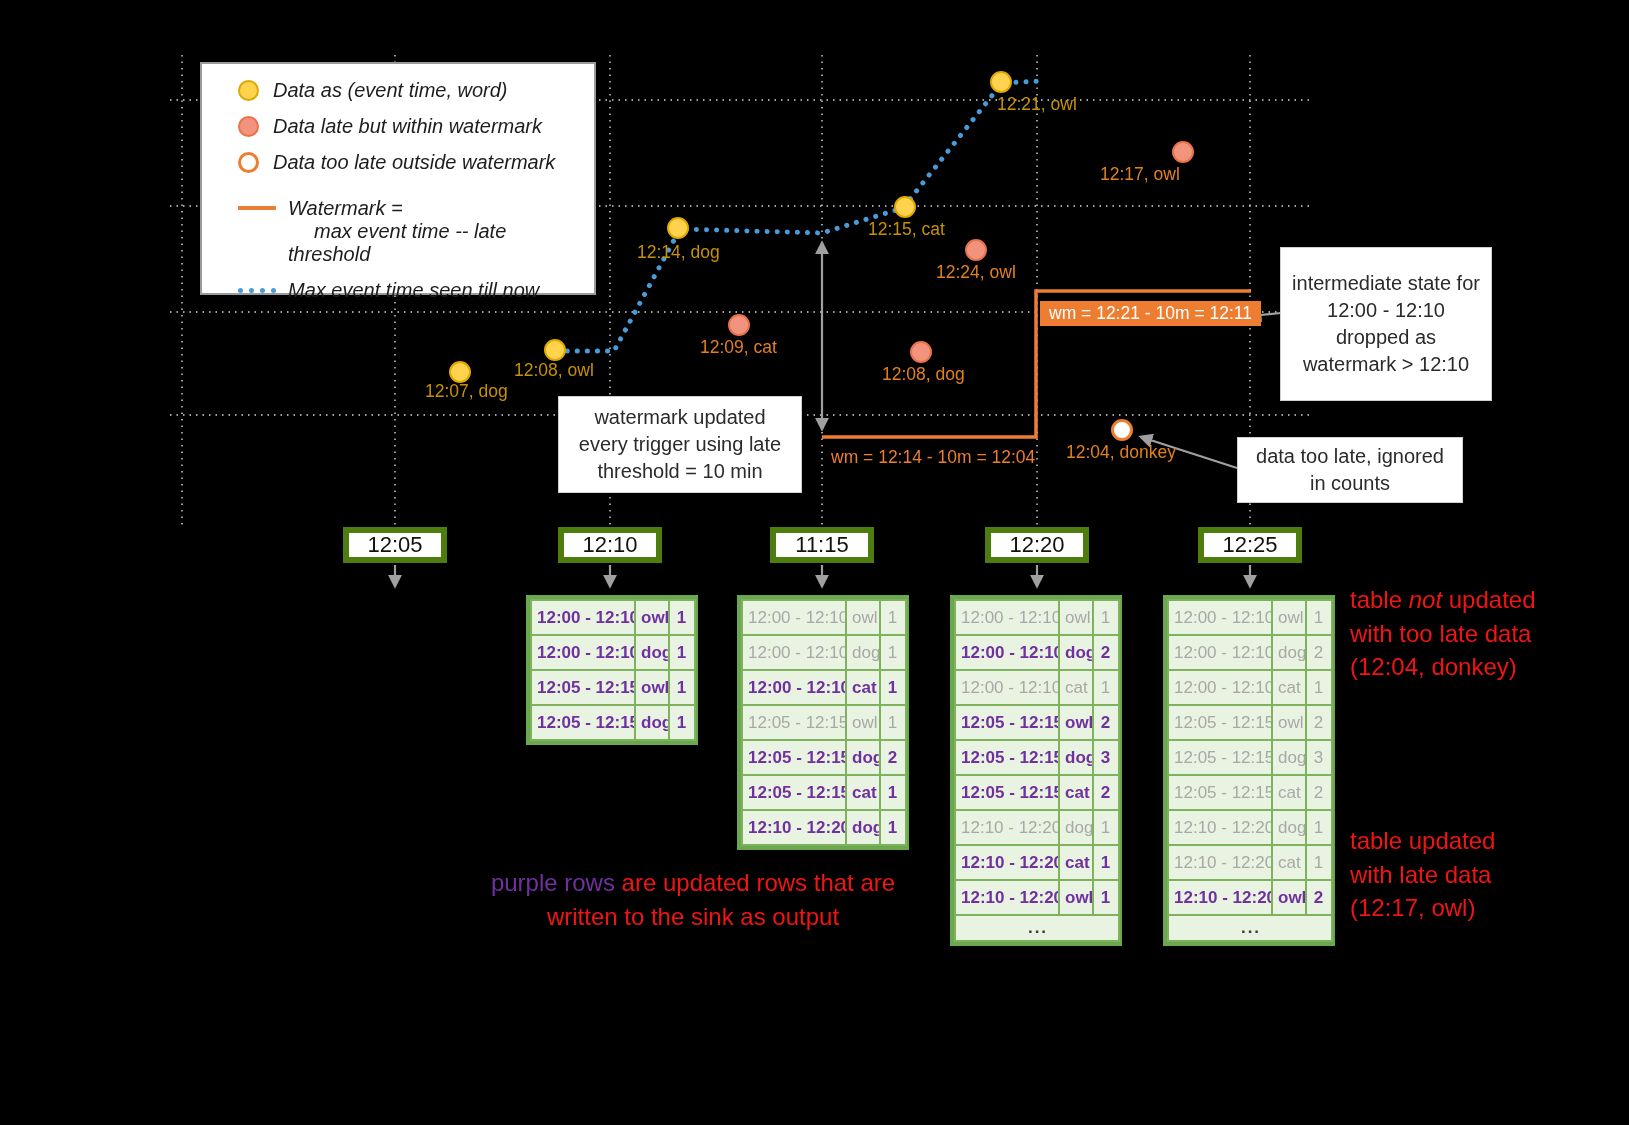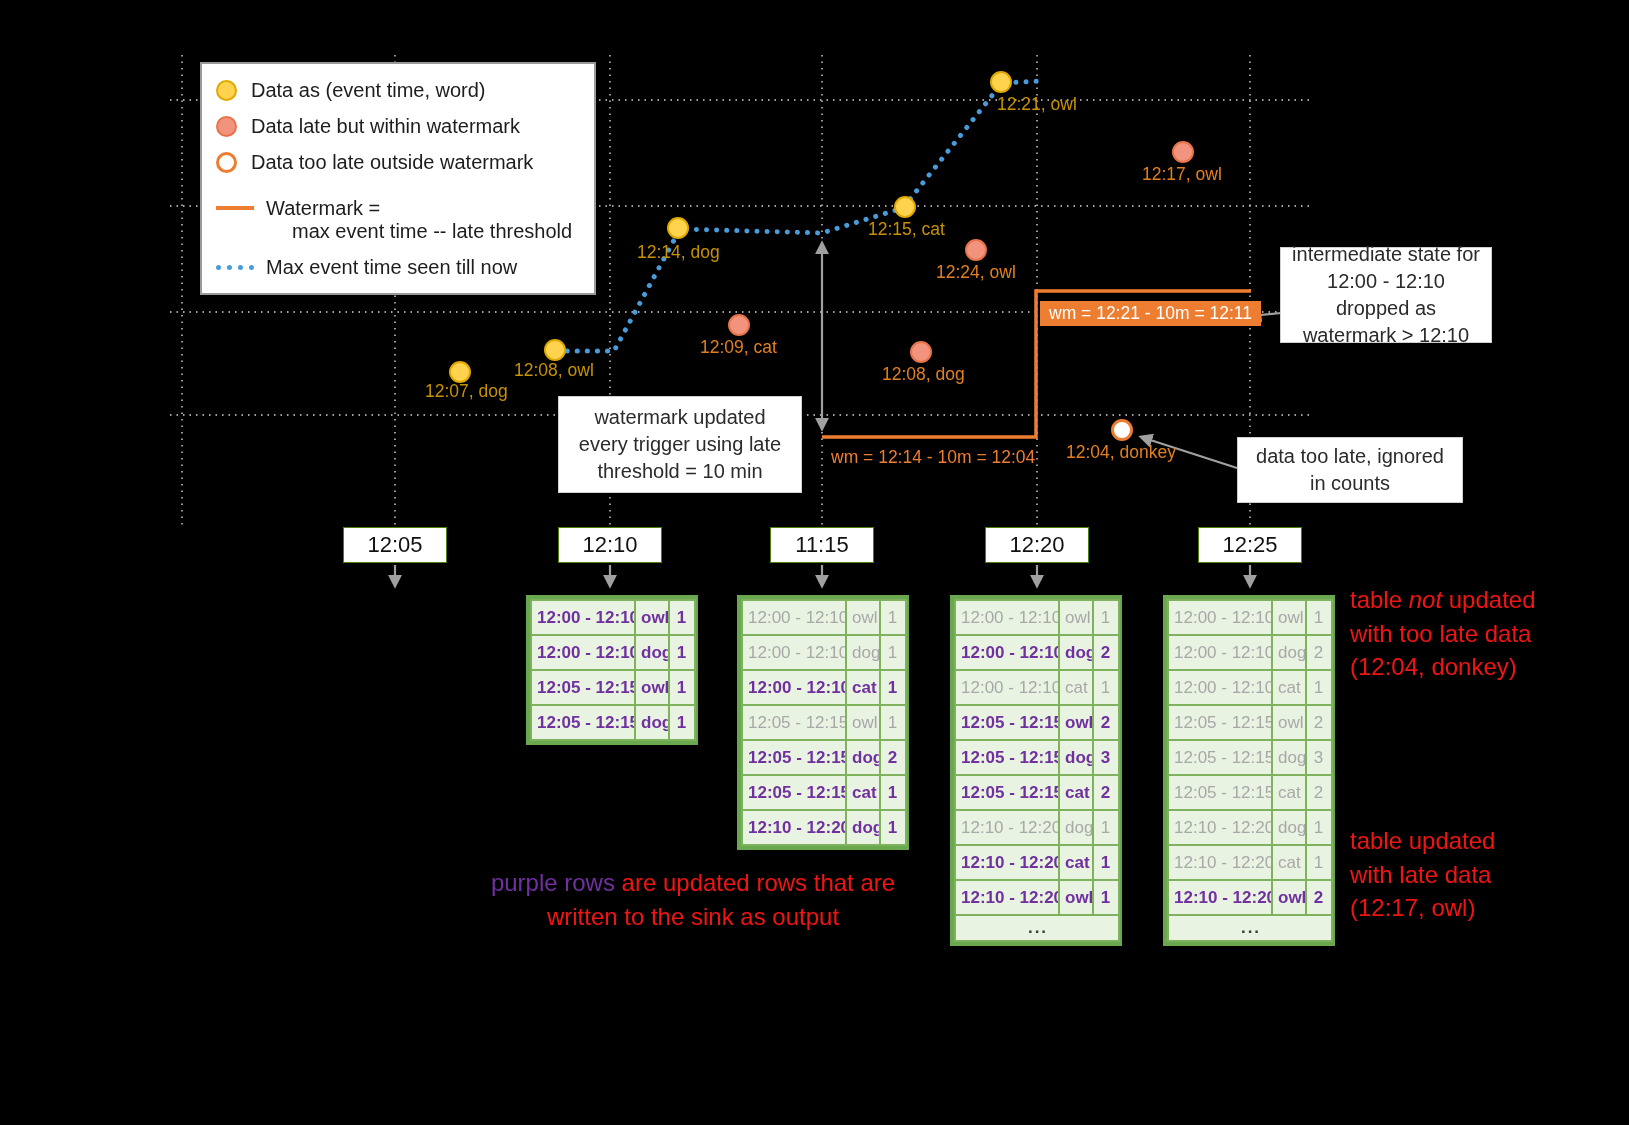--- a/index.html
+++ b/index.html
@@ -6,21 +6,21 @@
   .stage {
     position:relative; width:1629px; height:1125px; background:#000;
     font-family:"Liberation Sans", sans-serif; overflow:hidden;
   }
   .stage > svg { position:absolute; left:0; top:0; }
 
   
   .legend {
     position:absolute; left:200px; top:62px; width:396px; height:233px;
     background:#fff; border:2px solid #9a9a9a; box-sizing:border-box;
-    padding:15px 0 0 14px; color:#1d1d1d; font-size:20px;
+    padding:15px 0 0 36px; color:#1d1d1d; font-size:20px;font-style:italic;
   }
   .lg-row { display:flex; align-items:center; margin-bottom:13px; }
   .lg-row.top { align-items:flex-start; }
   .lg-dot { width:21px; height:21px; border-radius:50%; margin-right:14px; box-sizing:border-box; flex:0 0 auto; }
   .dot-on   { background:#FFD34D; border:2px solid #DFA900; }
   .dot-late { background:#F2937E; border:2px solid #E8734A; }
   .dot-toolate { background:#fff; border:3px solid #ED7D31; }
   .lg-line { width:38px; margin-right:12px; flex:0 0 auto; }
   .line-blue   { border-top:5px dotted #4A9BD9; }
   .line-orange { border-top:4px solid #ED7D31; margin-top:9px; }
@@ -45,21 +45,21 @@
   .callout {
     position:absolute; background:#fff; color:#2b2b2b; font-size:20px; line-height:1.35;
     text-align:center; display:flex; align-items:center; justify-content:center;
     padding:8px 10px; box-sizing:border-box; border:1px solid #cfcfcf;
   }
 
   
   .tick {
     position:absolute; top:527px; width:104px; height:36px; background:#fff; color:#111;
     font-size:22px; display:flex; align-items:center; justify-content:center;
-    border:1px solid #4d7c0f; box-sizing:border-box;
+    border:6px solid #4d7c0f; box-sizing:border-box;
   }
 
   
   .rtable {
     position:absolute; width:172px; border:4px solid #6AA84F; background:#E9F3E1;
     box-sizing:border-box;
   }
   .rtable table { width:100%; border-collapse:collapse; table-layout:fixed; }
   .rtable col.cw { width:104px; } .rtable col.ck { width:34px; } .rtable col.cc { width:26px; }
   .rtable td {
@@ -157,30 +157,30 @@
   <div class="pt-label on" style="left:868px;top:219px">12:15, cat</div>
   <div class="pt-label on" style="left:997px;top:94px">12:21, owl</div>
 
   <div class="pt late" style="left:728px;top:314px"></div>
   <div class="pt late" style="left:910px;top:341px"></div>
   <div class="pt late" style="left:965px;top:239px"></div>
   <div class="pt late" style="left:1172px;top:141px"></div>
   <div class="pt-label late" style="left:700px;top:337px">12:09, cat</div>
   <div class="pt-label late" style="left:882px;top:364px">12:08, dog</div>
   <div class="pt-label late" style="left:936px;top:262px">12:24, owl</div>
-  <div class="pt-label late" style="left:1142px;top:164px">12:17, owl</div>
+  <div class="pt-label late" style="left:1100px;top:164px">12:17, owl</div>
 
   <div class="pt toolate" style="left:1111px;top:419px"></div>
   <div class="pt-label late" style="left:1066px;top:442px">12:04, donkey</div>
 
   <div class="wm1">wm = 12:14 - 10m = 12:04</div>
   <div class="wm2">wm = 12:21 - 10m = 12:11</div>
 
   <div class="callout" style="left:558px;top:396px;width:244px;height:97px">watermark updated every trigger using late threshold = 10 min</div>
-  <div class="callout" style="left:1280px;top:247px;width:212px;height:96px">intermediate state for 12:00 - 12:10 dropped as watermark &gt; 12:10</div>
+  <div class="callout" style="left:1280px;top:247px;width:212px;height:154px">intermediate state for 12:00 - 12:10 dropped as watermark &gt; 12:10</div>
   <div class="callout" style="left:1237px;top:437px;width:226px;height:66px">data too late, ignored in counts</div>
 
   <div class="tick" style="left:343px">12:05</div>
   <div class="tick" style="left:558px">12:10</div>
   <div class="tick" style="left:770px">11:15</div>
   <div class="tick" style="left:985px">12:20</div>
   <div class="tick" style="left:1198px">12:25</div>
 
   <div class="rtable" style="left:526px;top:595px">
     <table>

